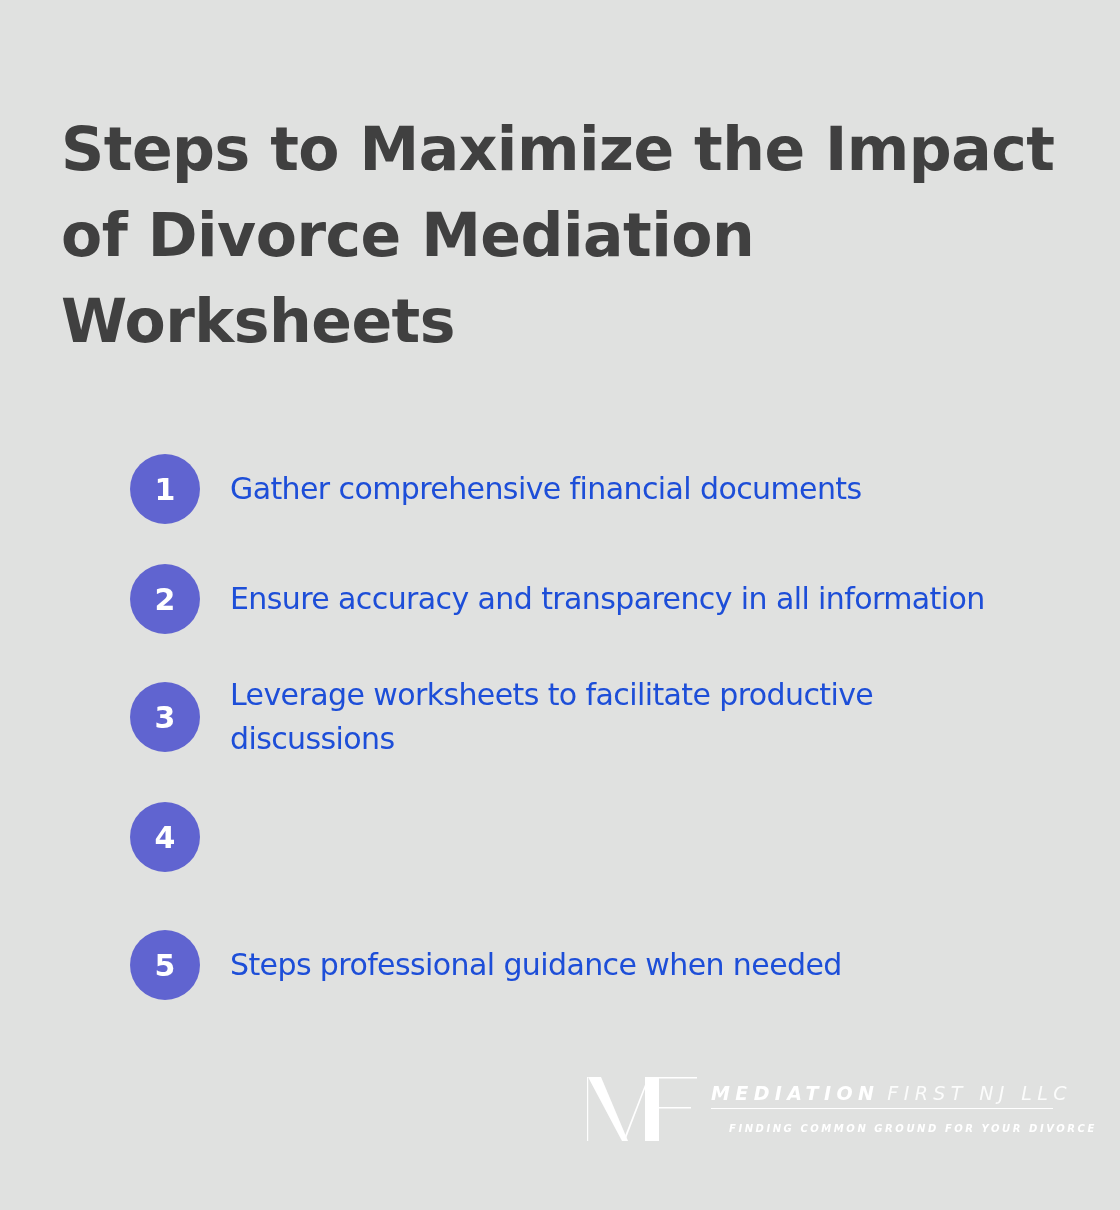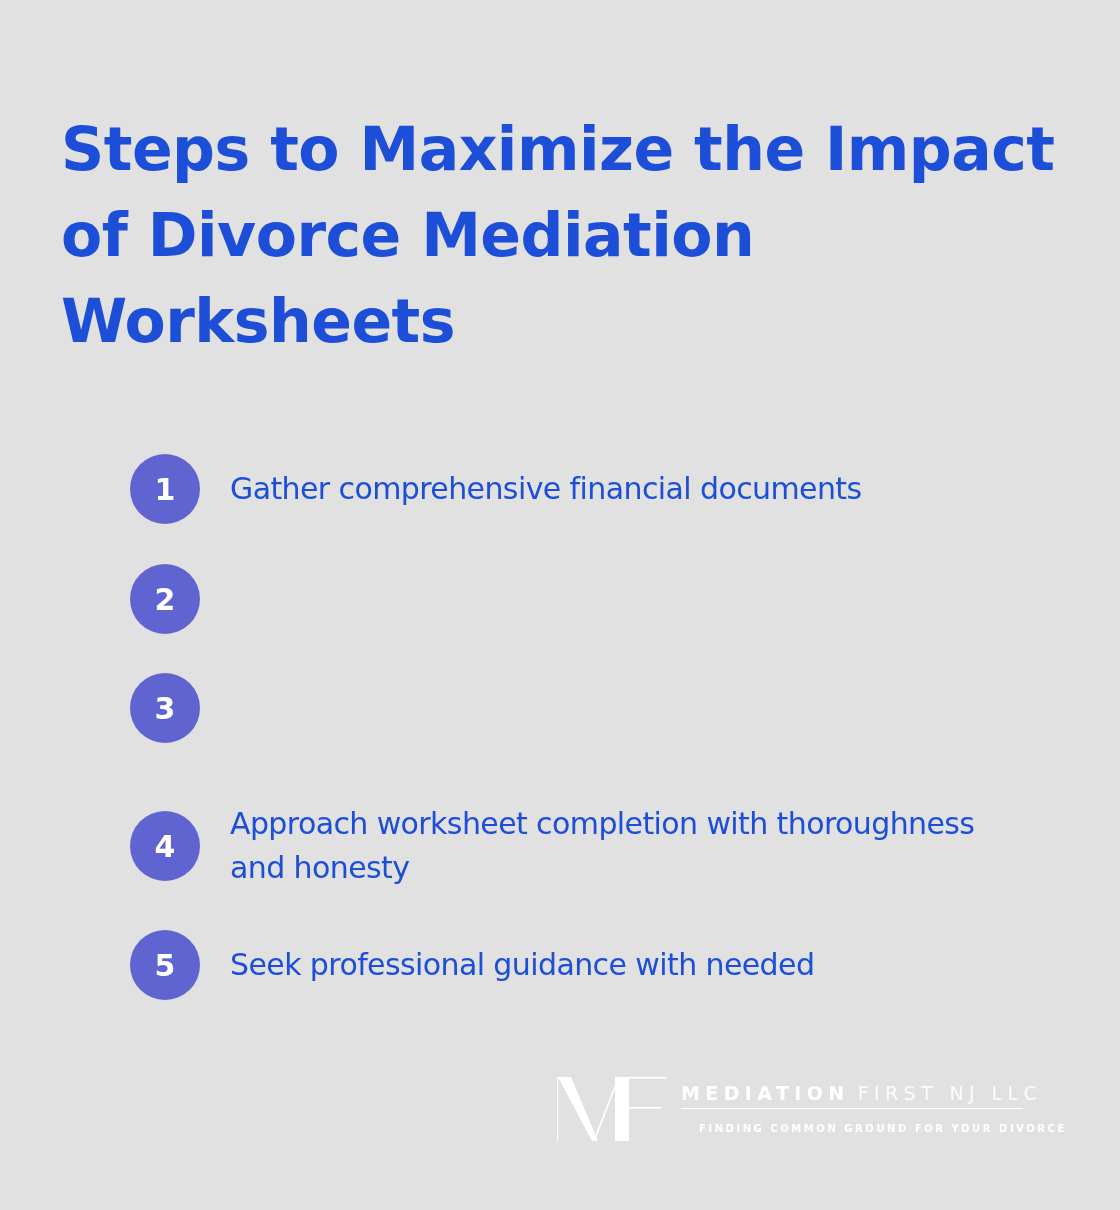--- a/index.html
+++ b/index.html
@@ -16,21 +16,21 @@
     }
     .title {
       position: absolute;
       left: 61px;
       top: 106px;
       width: 1000px;
       margin: 0;
       font-size: 60px;
       line-height: 86px;
       font-weight: bold;
-      color: #1d4ed8;
+      color: #404040;
       letter-spacing: -0.5px;
     }
     .steps {
       position: absolute;
       left: 130px;
       top: 0;
       width: 920px;
     }
     .step {
       position: absolute;
@@ -54,24 +54,25 @@
     .step-text {
       margin-left: 30px;
       width: 790px;
       font-size: 30px;
       line-height: 44px;
       color: #1d4ed8;
       letter-spacing: -0.6px;
     }
     .logo {
       position: absolute;
-      left: 556px;
+      left: 586px;
       top: 1077px;
       width: 470px;
       height: 66px;
+      font-style: italic;
     }
     .logo-mark {
       position: absolute;
       left: 0;
       top: 0;
       width: 112px;
       height: 66px;
     }
     .logo-name {
       position: absolute;
@@ -117,31 +118,32 @@
 
 <h1 class="title">Steps to Maximize the Impact of Divorce Mediation Worksheets</h1>
 
 <div class="steps">
   <div class="step" style="top:454px;">
     <div class="badge">1</div>
     <div class="step-text">Gather comprehensive financial documents</div>
   </div>
   <div class="step" style="top:564px;">
     <div class="badge">2</div>
+    <div class="step-text">Ensure accuracy and transparency in all information</div>
   </div>
   <div class="step" style="top:673px;">
     <div class="badge">3</div>
+    <div class="step-text" style="width:680px;">Leverage worksheets to facilitate productive discussions</div>
   </div>
   <div class="step" style="top:802px;">
     <div class="badge">4</div>
-    <div class="step-text" style="width:790px;">Approach worksheet completion with thoroughness and honesty</div>
   </div>
   <div class="step" style="top:930px;">
     <div class="badge">5</div>
-    <div class="step-text">Seek professional guidance with needed</div>
+    <div class="step-text">Steps professional guidance when needed</div>
   </div>
 </div>
 
 <div class="logo">
   <svg class="logo-mark" viewBox="0 0 112 66" xmlns="http://www.w3.org/2000/svg">
 
     <rect x="1" y="0" width="1.2" height="64" fill="#ffffff"></rect>
     <polygon points="2,0 15,0 42,64 36,64" fill="#ffffff"></polygon>
     <polygon points="37,64 62,0 63.5,0 39,64" fill="#ffffff"></polygon>
     <rect x="59" y="0" width="14" height="64" fill="#ffffff"></rect>

